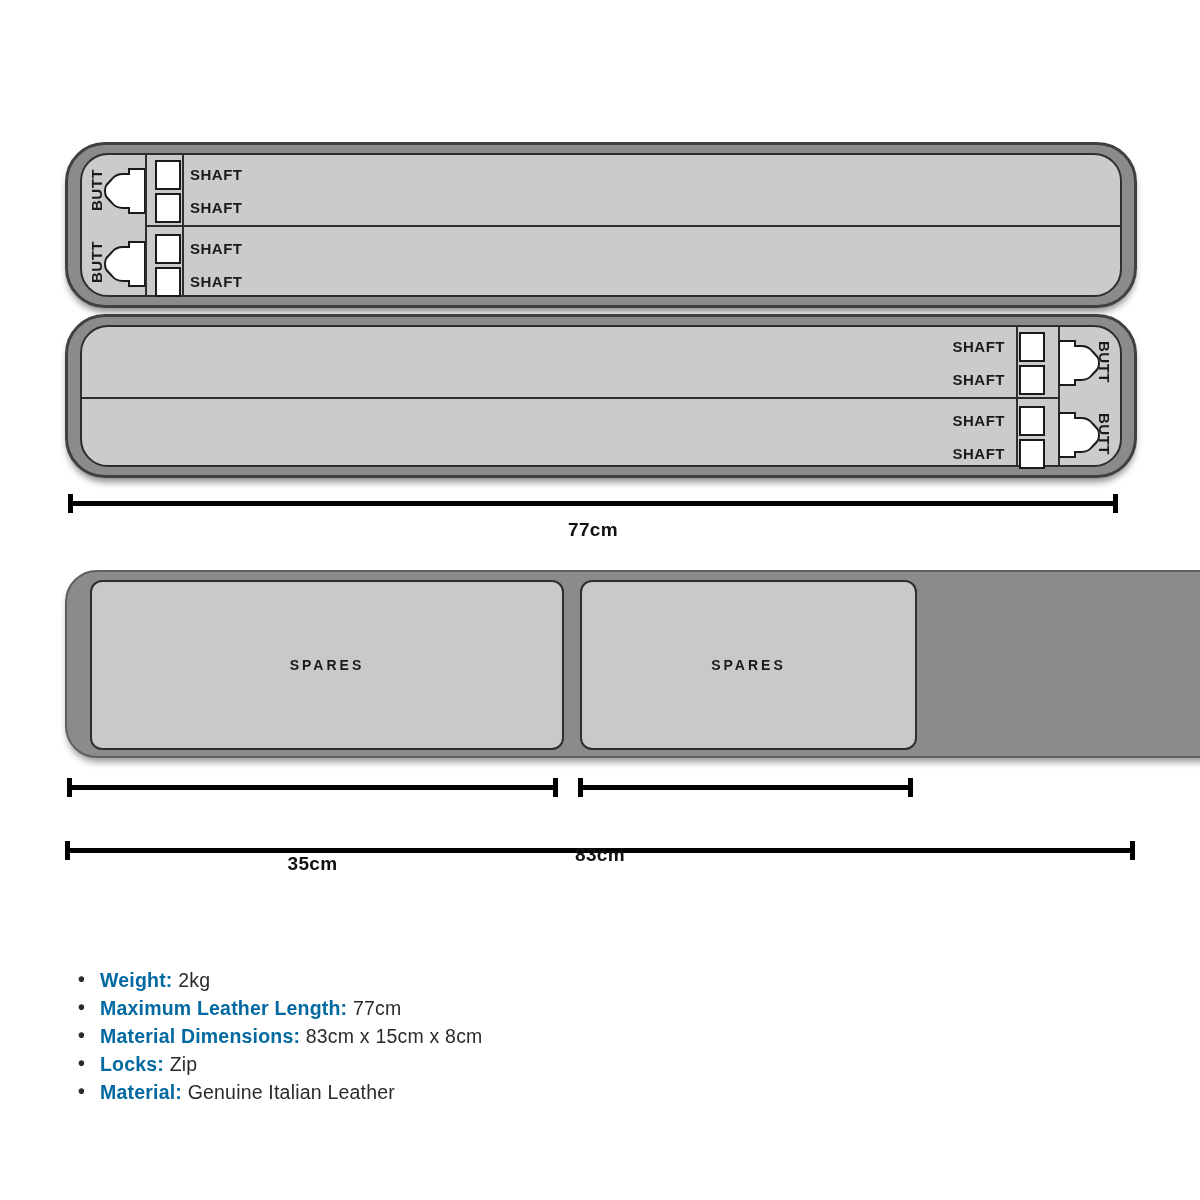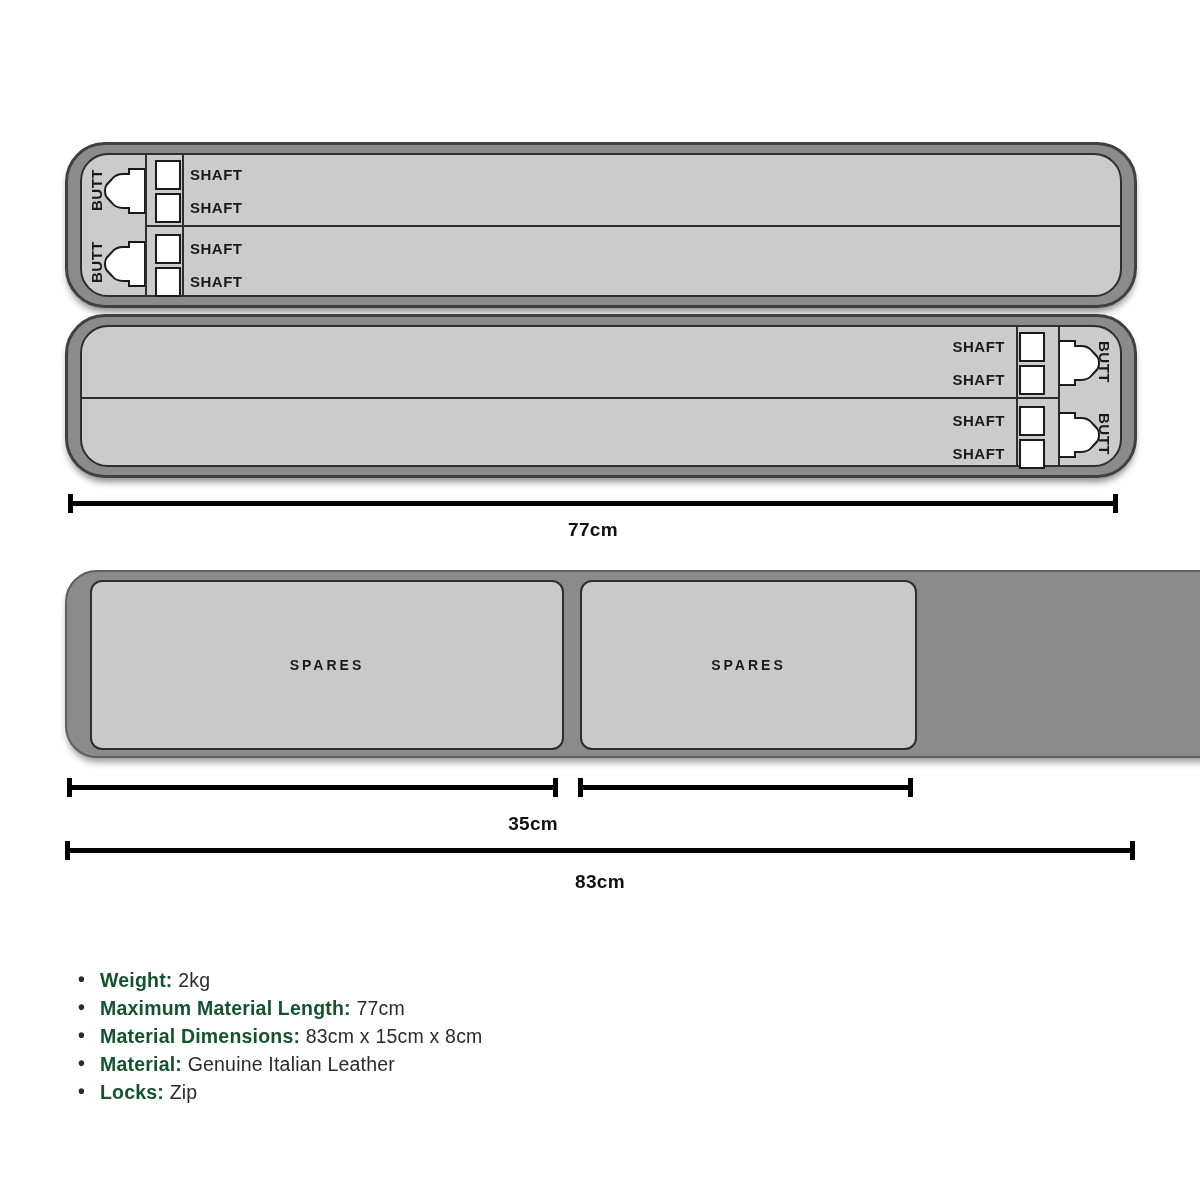--- a/index.html
+++ b/index.html
@@ -55,21 +55,21 @@
     position:absolute;text-align:center;font-weight:700;font-size:19px;color:#111111;
     letter-spacing:0.3px;
   }
   
   .spec-list{position:absolute;left:78px;top:966px;margin:0;padding:0;list-style:none;}
   .spec-item{
     position:relative;padding-left:22px;font-size:19.5px;line-height:28px;color:#2b2b2b;
     letter-spacing:0.2px;
   }
   .spec-item::before{content:"•";position:absolute;left:0;top:-1px;font-weight:700;color:#2b2b2b;}
-  .spec-label{font-weight:700;color:#14532d;}
+  .spec-label{font-weight:700;color:#0369a1;}
   .spec-value{font-weight:400;}
 </style>
 </head>
 <body>
 
 <div class="canvas">
 
   <div class="case-outer" style="left:65px;top:142px;width:1072px;height:166px;">
     <div class="case-inner" style="left:12px;top:8px;width:1042px;height:144px;">
 
@@ -134,43 +134,43 @@
   <div class="spares-outer" style="left:65px;top:570px;width:1168px;height:188px;">
     <div class="spares-box" style="left:23px;top:8px;width:474px;height:170px;">
       <span class="spares-label">SPARES</span>
     </div>
     <div class="spares-box" style="left:513px;top:8px;width:337px;height:170px;">
       <span class="spares-label">SPARES</span>
     </div>
   </div>
 
   <div class="dim-line" style="left:67px;top:785px;width:491px;"></div>
-  <div class="dim-label" style="left:67px;top:813px;width:491px;text-align:right;">35cm</div>
+  <div class="dim-label" style="left:67px;top:853px;width:491px;">35cm</div>
 
   <div class="dim-line" style="left:578px;top:785px;width:335px;"></div>
 
   <div class="dim-line" style="left:65px;top:848px;width:1070px;"></div>
-  <div class="dim-label" style="left:65px;top:871px;width:1070px;">83cm</div>
+  <div class="dim-label" style="left:65px;top:844px;width:1070px;">83cm</div>
 
   <ul class="spec-list">
     <li class="spec-item">
       <span class="spec-label">Weight:</span>
       <span class="spec-value">2kg</span>
     </li>
     <li class="spec-item">
-      <span class="spec-label">Maximum Material Length:</span>
+      <span class="spec-label">Maximum Leather Length:</span>
       <span class="spec-value">77cm</span>
     </li>
     <li class="spec-item">
       <span class="spec-label">Material Dimensions:</span>
       <span class="spec-value">83cm x 15cm x 8cm</span>
     </li>
     <li class="spec-item">
+      <span class="spec-label">Locks:</span>
+      <span class="spec-value">Zip</span>
+    </li>
+    <li class="spec-item">
       <span class="spec-label">Material:</span>
       <span class="spec-value">Genuine Italian Leather</span>
-    </li>
-    <li class="spec-item">
-      <span class="spec-label">Locks:</span>
-      <span class="spec-value">Zip</span>
     </li>
   </ul>
 
 </div>
 
 </body></html>

